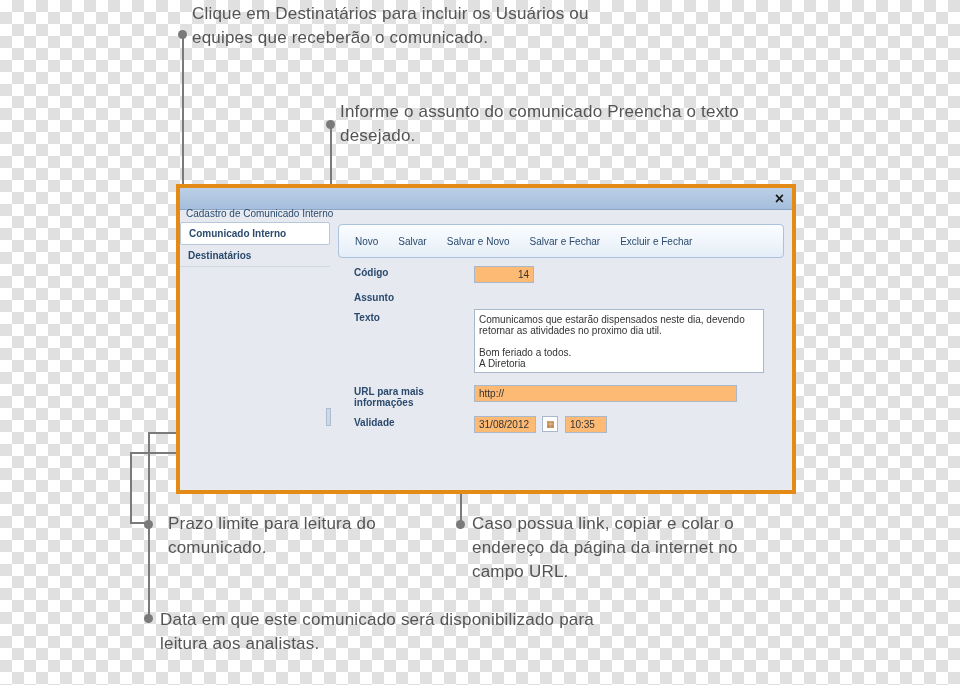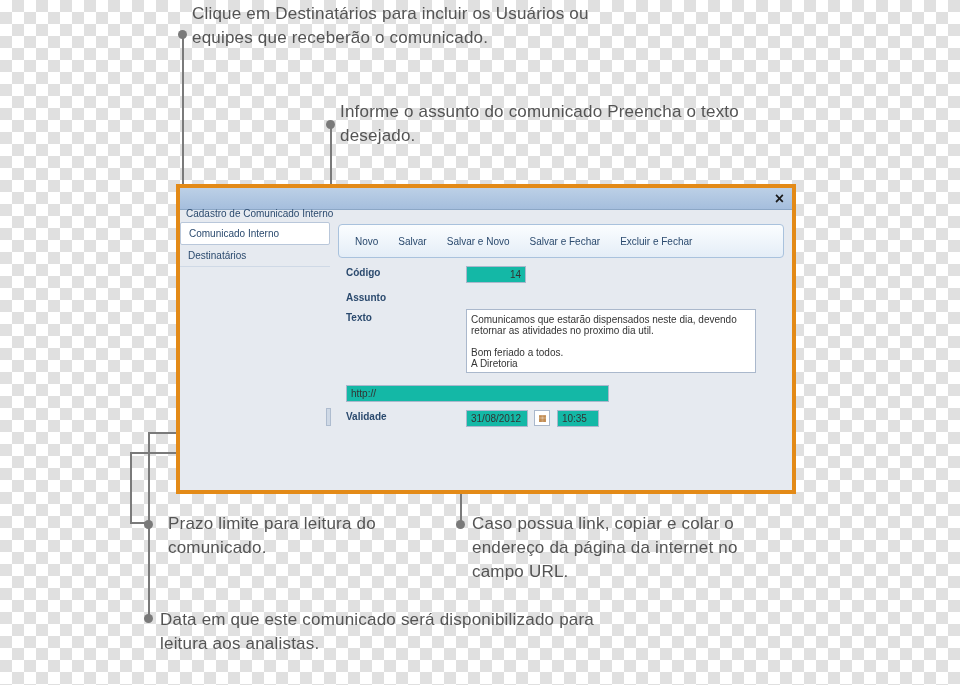--- a/index.html
+++ b/index.html
@@ -12,29 +12,29 @@
     background-size:24px 24px;background-position:0 0,12px 12px}
   .callout{position:absolute;font-size:17px;font-weight:300;color:#545454;line-height:1.4;letter-spacing:.2px}
   .dot{position:absolute;width:9px;height:9px;border-radius:50%;background:#7a7a7a}
   .line{position:absolute;background:#7a7a7a}
   
   .panel{position:absolute;left:176px;top:184px;width:620px;height:310px;border:4px solid #e38a17;background:#e6eaf0}
   .panel-head{height:22px;background:linear-gradient(#bcd0e6,#a5bedd);border-bottom:1px solid #8ca7c6;position:relative}
   .panel-title{position:absolute;left:6px;top:20px;font-size:10px;font-weight:normal;color:#2b4a6e}
   .close{position:absolute;right:8px;top:2px;font-size:16px;font-weight:bold;color:#1a1a1a;cursor:pointer}
   .sidebar{position:absolute;left:0;top:34px;width:150px}
-  .side-item{padding:5px 8px;font-size:10px;font-weight:normal;color:#2b4a6e;border-bottom:1px solid #cfd9e6;cursor:pointer}
+  .side-item{padding:5px 8px;font-size:10px;font-weight:bold;color:#2b4a6e;border-bottom:1px solid #cfd9e6;cursor:pointer}
   .side-item.active{background:#fff;border:1px solid #b9c7da;border-radius:2px}
   .side-handle{position:absolute;left:146px;top:220px;width:5px;height:18px;background:#cfd9e6;border:1px solid #aebccf}
   .toolbar{position:absolute;left:158px;top:36px;right:8px;height:22px;display:flex;align-items:center;gap:0;background:linear-gradient(#fbfdff,#e4edf7);border:1px solid #a9c2dd;border-radius:4px;padding:16px 6px;font-size:10px;color:#2b4a6e}
   .toolbar span{padding:0 10px;cursor:pointer}
   .form{position:absolute;left:158px;top:70px;right:8px;bottom:8px}
-  .row{display:flex;align-items:flex-start;margin:6px 8px}
+  .row{display:flex;align-items:flex-start;margin:6px 16px}
   .lbl{width:120px;font-size:10px;font-weight:bold;color:#2b4a6e;padding-top:3px}
-  .fld input[type=text]{font-size:10px;padding:2px 4px;border:1px solid #aab8cc;background:#14b8a6;color:#333}
+  .fld input[type=text]{font-size:10px;padding:2px 4px;border:1px solid #aab8cc;background:#fdba74;color:#333}
   .codigo{width:60px;text-align:right}
   .assunto{width:270px;background:#173a6a!important;color:#fff!important}
   .texto{width:290px;height:64px;border:1px solid #aab8cc;background:#fff;font-size:10px;padding:4px;resize:none;color:#333;overflow-y:scroll}
   .url{width:263px}
   .date{width:62px}
   .time{width:42px}
   .calicon{display:inline-flex;width:16px;height:16px;vertical-align:middle;margin:0 2px;background:#fff;border:1px solid #aab8cc;align-items:center;justify-content:center;font-size:9px;color:#b06a1f}
 </style>
 </head>
 <body>
@@ -96,20 +96,21 @@
       <div class="lbl">Assunto</div>
     </div>
     <div class="row">
       <div class="lbl">Texto</div>
       <div class="fld"><textarea class="texto" style="">Comunicamos que estarão dispensados neste dia, devendo retornar as atividades no proximo dia util.
 
 Bom feriado a todos.
 A Diretoria</textarea></div>
     </div>
     <div class="row">
+      <div class="lbl">URL para mais informações</div>
       <div class="fld"><input type="text" class="url" value="http://" style=""></div>
     </div>
     <div class="row">
       <div class="lbl">Validade</div>
       <div class="fld">
         <input type="text" class="date" value="31/08/2012" style="">
         <span class="calicon">▦</span>
         <input type="text" class="time" value="10:35" style="">
       </div>
     </div>

